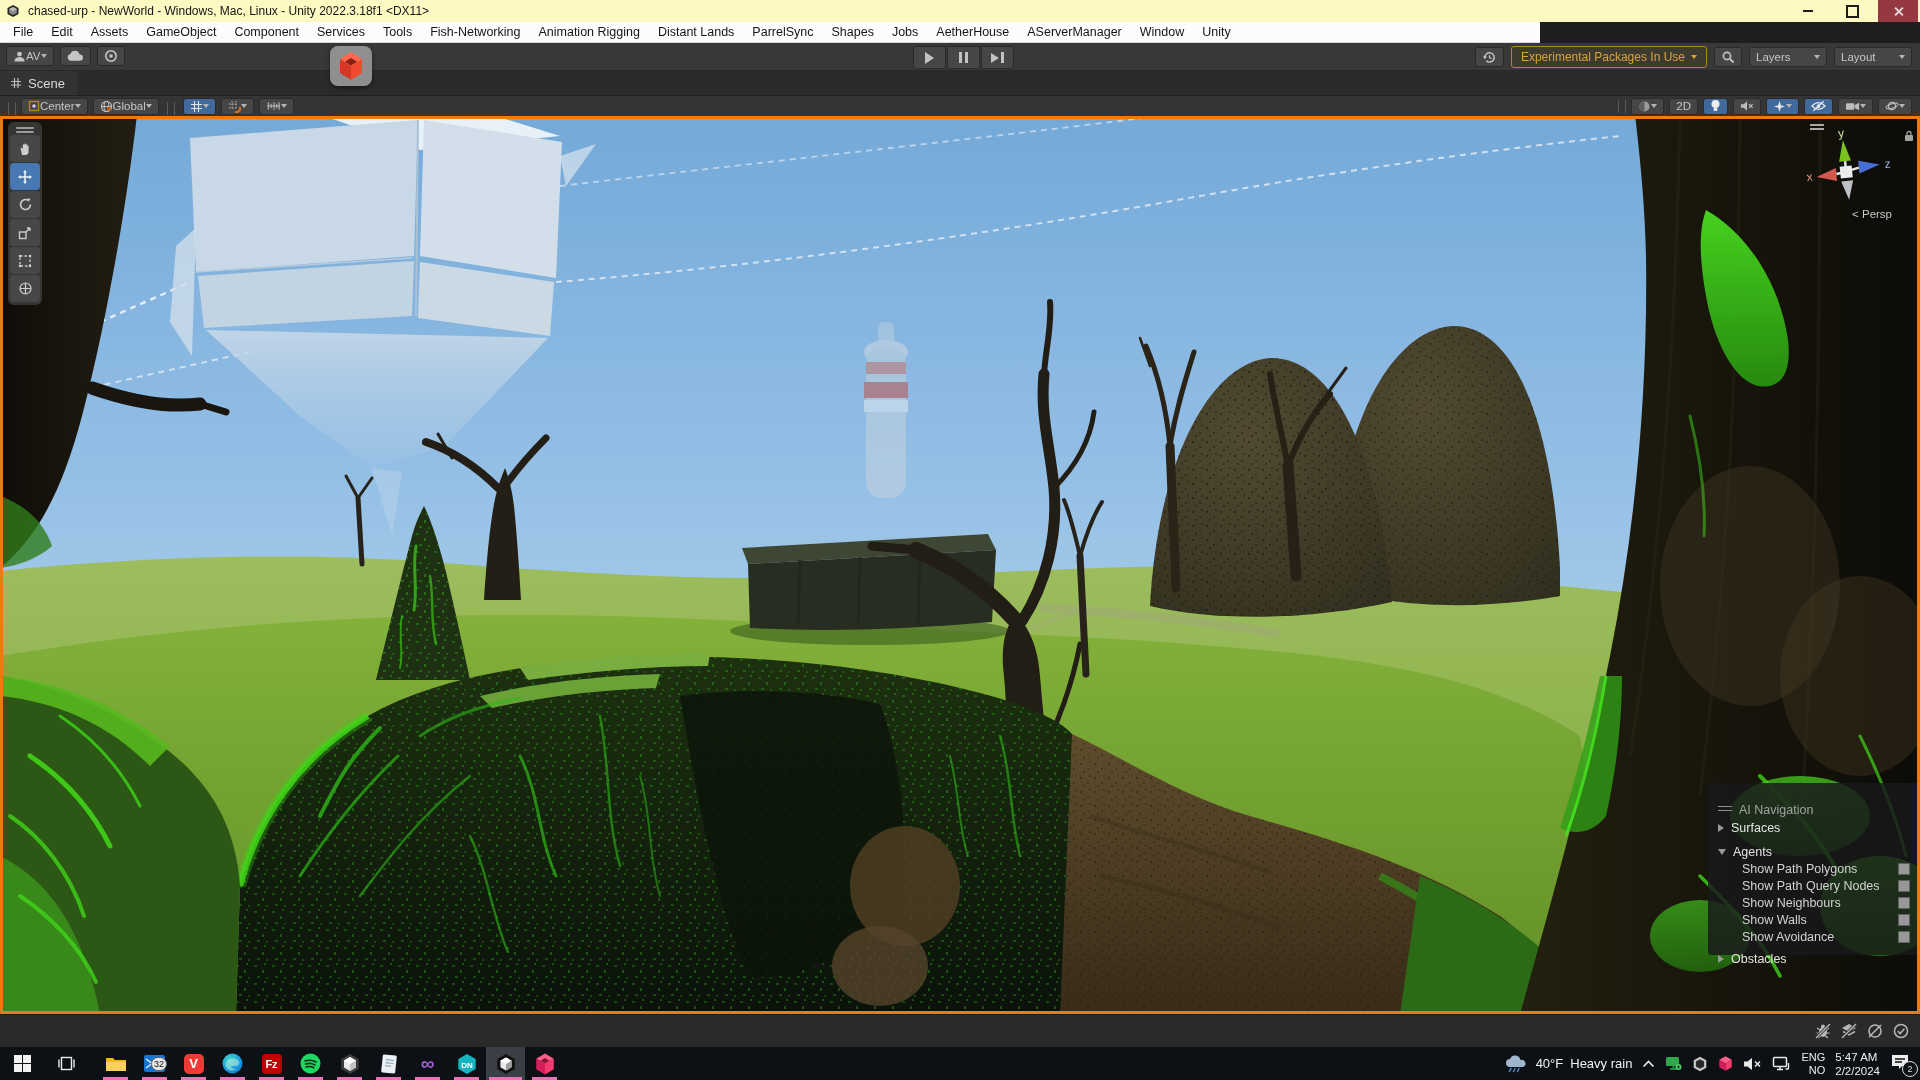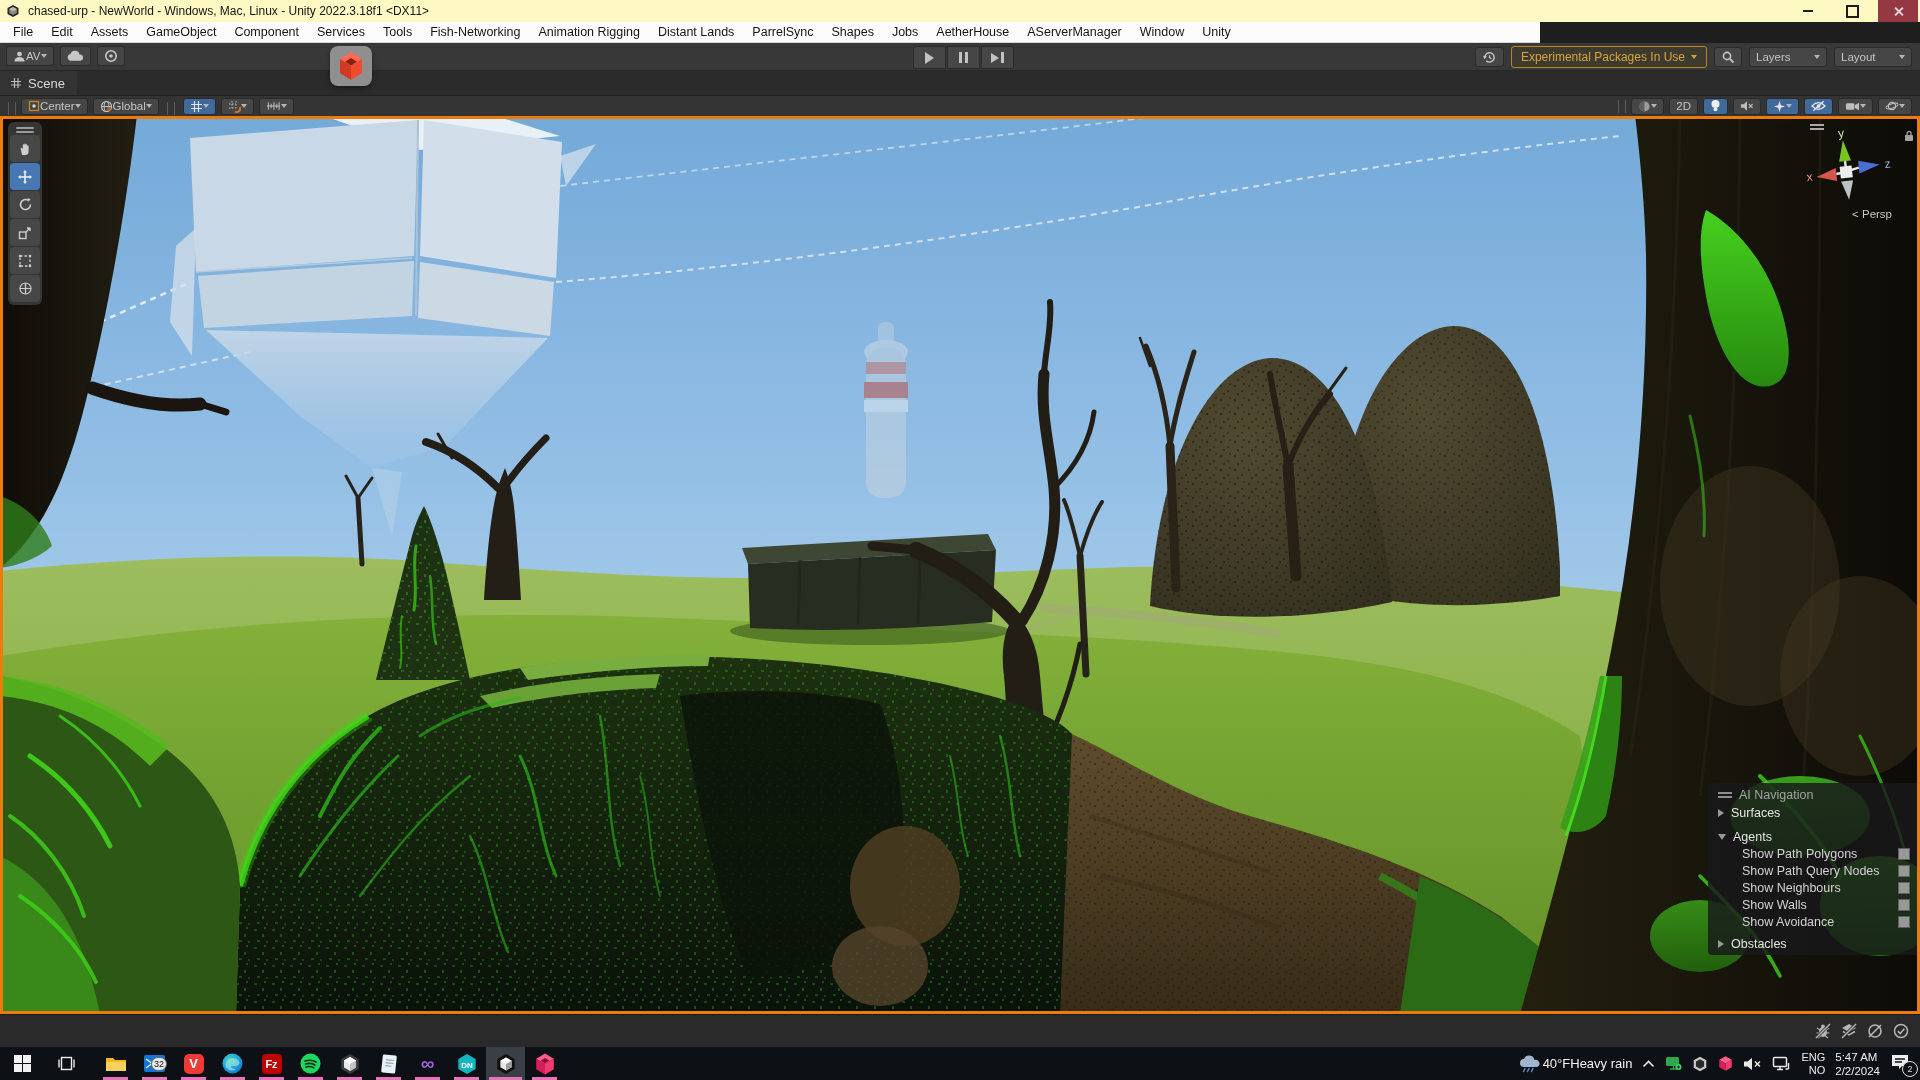--- a/index.html
+++ b/index.html
@@ -55,40 +55,40 @@
   .tool{width:30px;height:27px;margin:1px auto;border-radius:4px;display:flex;align-items:center;justify-content:center;background:#474747;}
   .tool.active{background:#4878b4;}
   
   .gizmo{position:absolute;right:14px;top:8px;width:110px;height:112px;z-index:30;}
   .persp-label{position:absolute;right:28px;top:92px;color:#c9c9c9;font-size:11.5px;text-shadow:0 1px 2px rgba(0,0,0,.5);z-index:31;}
   .ov-grip{position:absolute;right:96px;top:6px;width:14px;z-index:31;}
   .ov-grip i{display:block;height:2px;background:#cfcfcf;margin:2px 0;opacity:.8}
   .ov-lock{position:absolute;right:6px;top:14px;z-index:31;opacity:.85}
   
   .ainav{position:absolute;right:2px;top:667px;width:210px;height:172px;background:rgba(24,24,27,.82);border-radius:4px 0 0 4px;z-index:30;color:#d6d6d6;font-size:12.5px;}
-  .ainav .hdr{display:flex;align-items:center;gap:7px;color:#a2a2a2;padding:5px 0 2px 10px;}
+  .ainav .hdr{display:flex;align-items:flex-start;gap:7px;color:#a2a2a2;padding:20px 0 2px 10px;}
   .ainav .hdr .bars i{display:block;width:14px;height:1.5px;background:#8e8e8e;margin:2.5px 0;}
   .foldrow{display:flex;align-items:center;gap:7px;padding:2px 0 2px 10px;color:#e4e4e4;}
   .tri-r{width:0;height:0;border-top:4px solid transparent;border-bottom:4px solid transparent;border-left:6px solid #989898;}
   .tri-d{width:0;height:0;border-left:4px solid transparent;border-right:4px solid transparent;border-top:6px solid #989898;}
   .optrow{position:relative;padding:1px 0 1px 34px;color:#d2d2d2;height:15px;line-height:15px;}
   .optrow .chk{position:absolute;right:8px;top:2px;width:12px;height:12px;background:#989898;border:1px solid #5f5f5f;box-sizing:border-box;}
   
   .statusbar{position:absolute;left:0;top:1014px;width:1920px;height:33px;background:#2a2a2a;border-top:1px solid #1c1c1c;box-sizing:border-box;}
   .statusicons{position:absolute;right:10px;top:7px;display:flex;gap:8px;align-items:center;}
   
   .taskbar{position:absolute;left:0;top:1047px;width:1920px;height:33px;background:#0d1014;display:flex;align-items:center;}
   .tb-slot{width:44px;height:33px;display:flex;align-items:center;justify-content:center;position:relative;flex:none;}
   .app-slot{width:39px;height:33px;display:flex;align-items:center;justify-content:center;position:relative;flex:none;}
   .app-slot.running:after{content:"";position:absolute;bottom:0;left:7px;right:7px;height:3px;background:#e973b8;}
   .app-slot.activeapp{background:#3a3f45;}
   .app-slot.activeapp:after{left:3px;right:3px;}
   .badge{position:absolute;right:-2px;bottom:1px;min-width:14px;height:14px;border-radius:8px;background:#e9e9e9;color:#111;font-size:9px;display:flex;align-items:center;justify-content:center;border:1px solid #666;padding:0 2px;box-sizing:border-box;}
   .tb-right-cluster{position:absolute;right:0;top:0;height:33px;display:flex;align-items:center;gap:10px;padding-right:6px;}
-  .weather{display:flex;align-items:center;color:#f2f2f2;font-size:13px;}
+  .weather{display:flex;align-items:center;gap:7px;color:#f2f2f2;font-size:13px;}
   .lang{color:#eee;font-size:11px;text-align:right;line-height:13px;}
   .clock{color:#eee;font-size:11.5px;text-align:left;line-height:14px;}
   .notif{position:relative;width:24px;height:22px;}
   .notif .nbadge{position:absolute;right:-4px;bottom:-2px;width:14px;height:14px;border-radius:8px;border:1.5px solid #ddd;color:#ddd;font-size:9px;display:flex;align-items:center;justify-content:center;background:#0d1014;}
   svg{display:block;}
 </style>
 </head>
 <body>
 
 <div class="titlebar">

